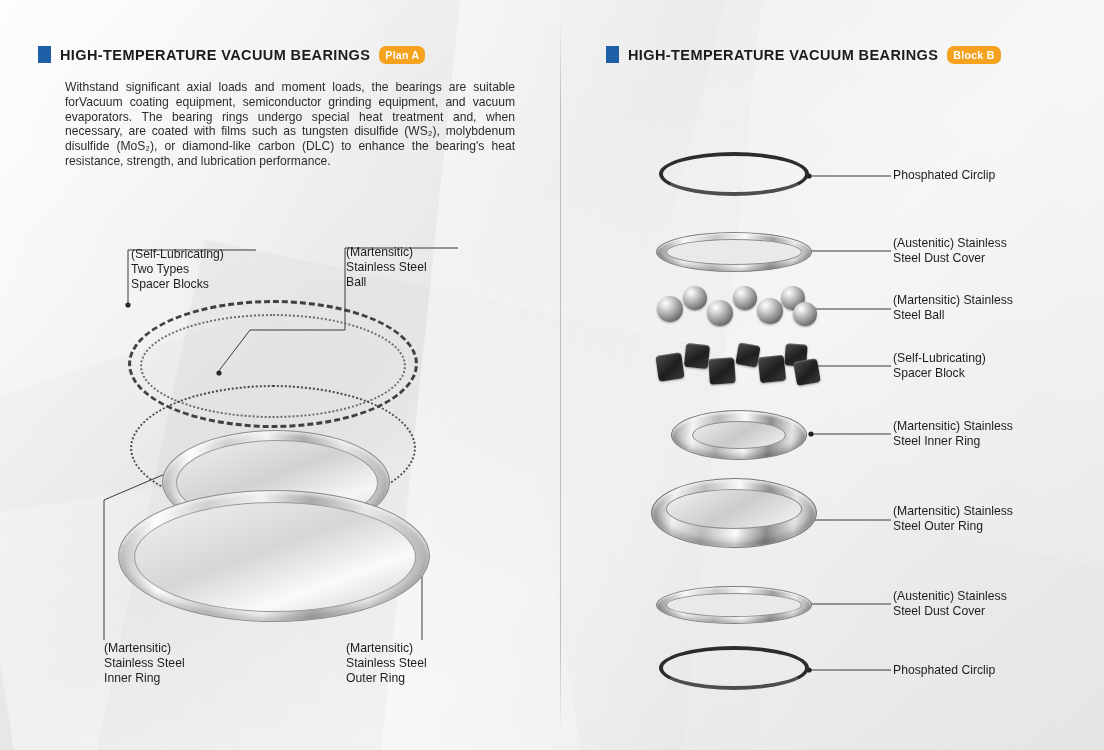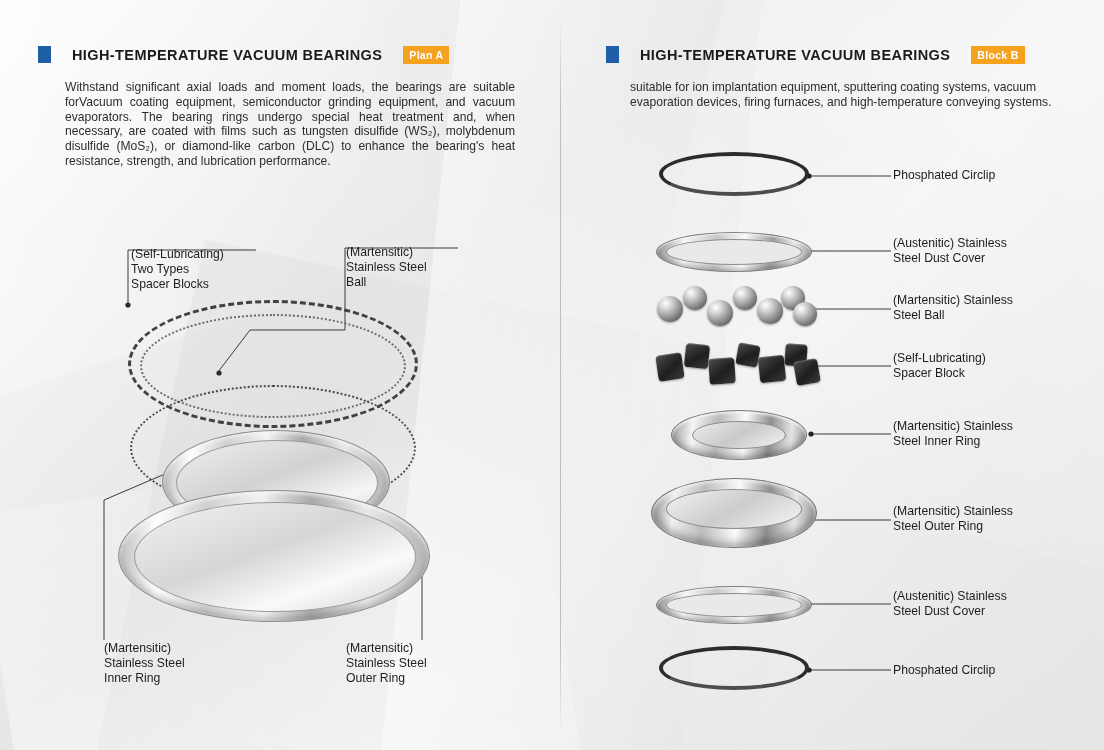--- a/index.html
+++ b/index.html
@@ -67,21 +67,21 @@
     top: 0;
     height: 750px;
   }
   .panel-left { left: 0; width: 560px; }
   .panel-right { left: 561px; width: 543px; }
 
   .head {
     position: absolute;
     display: flex;
     align-items: center;
-    gap: 21px;
+    gap: 9px;
   }
   .head-left { left: 38px; top: 46px; }
   .head-right { left: 45px; top: 46px; }
   .head-mark {
     width: 13px;
     height: 17px;
     background: #1f5fa8;
     flex: none;
   }
   .head-title {
@@ -89,21 +89,21 @@
     letter-spacing: 0.4px;
     color: #1b1b1b;
     font-weight: bold;
     white-space: nowrap;
   }
   .plan-badge {
     background: #f5a21f;
     color: #ffffff;
     font-size: 10.5px;
     font-weight: bold;
-    border-radius: 0;
+    border-radius: 7px;
     padding: 2.5px 6px 3px 6px;
     letter-spacing: 0.3px;
     white-space: nowrap;
   }
 
   .body-text {
     position: absolute;
     font-size: 12.1px;
     line-height: 14.8px;
     color: #2c2c2c;
@@ -300,21 +300,20 @@
   </div>
 
   <div class="panel panel-right">
 
     <div class="head head-right">
       <span class="head-mark"></span>
       <span class="head-title">HIGH-TEMPERATURE VACUUM BEARINGS</span>
       <span class="plan-badge">Block B</span>
     </div>
 
-    <div class="body-text" style="left:69px; top:80px; width:430px; text-align:left;">suitable for ion implantation equipment, sputtering coating systems, vacuum evaporation devices, firing furnaces, and high-temperature conveying systems.</div>
 
     <svg class="lines">
       <g stroke="#3a3a3a" stroke-width="1" fill="none">
         <path d="M248,176 L330,176"></path>
         <path d="M248,251 L330,251"></path>
         <path d="M248,309 L330,309"></path>
         <path d="M248,366 L330,366"></path>
         <path d="M250,434 L330,434"></path>
         <path d="M250,520 L330,520"></path>
         <path d="M248,604 L330,604"></path>

